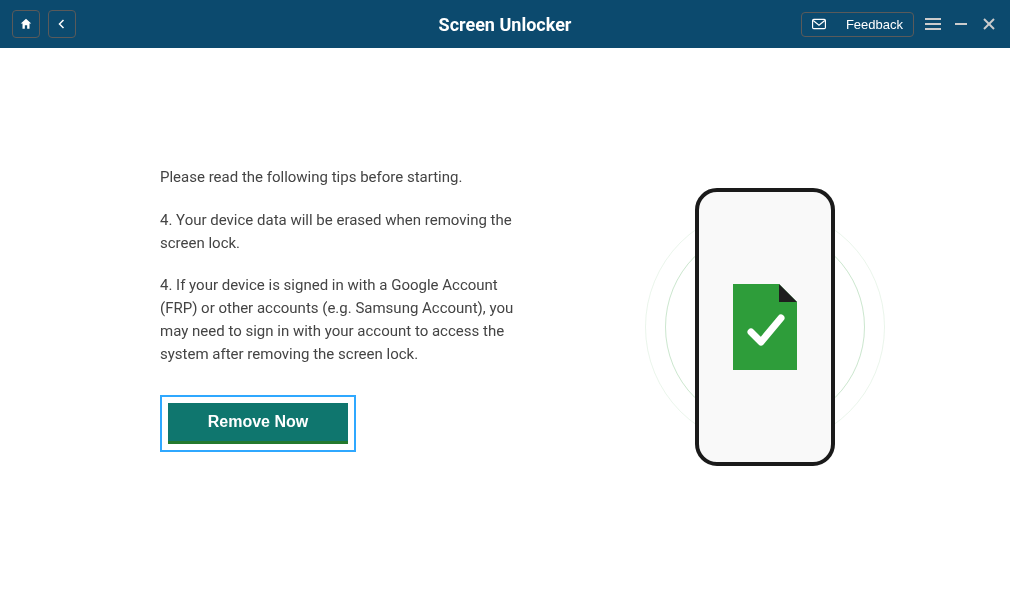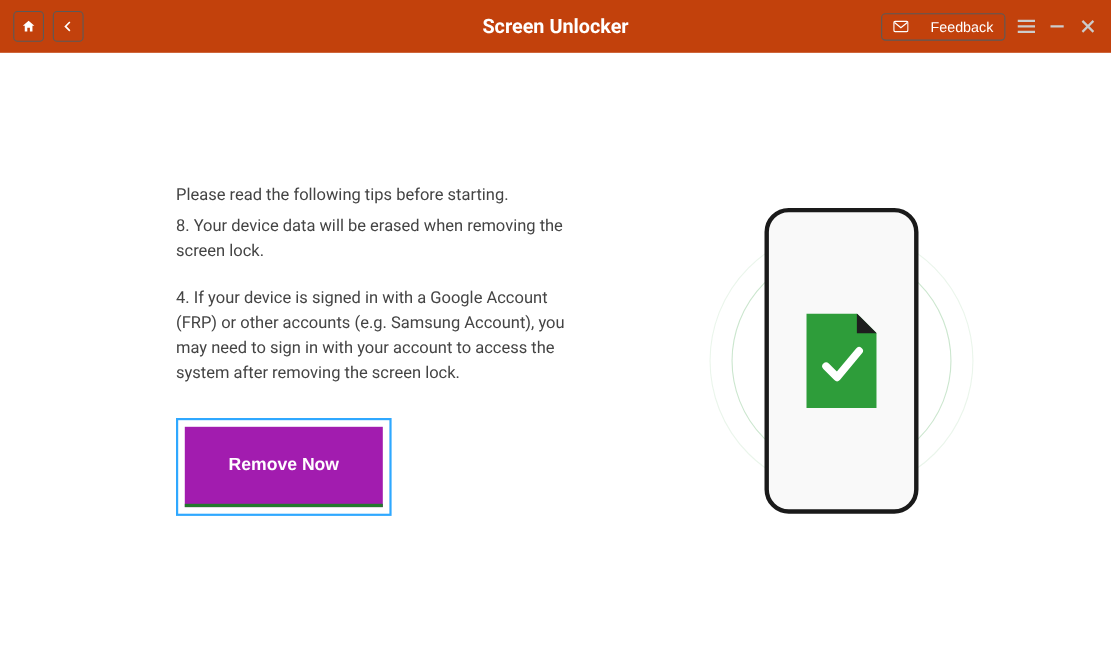--- a/index.html
+++ b/index.html
@@ -13,21 +13,21 @@
       height: 600px;
       background: #fff;
       overflow: hidden;
     }
     
     .header {
       display: flex;
       align-items: center;
       justify-content: space-between;
       height: 48px;
-      background: #c2410c;
+      background: #0c4a6e;
       color: #fff;
       padding: 0 12px;
       position: relative;
     }
     .header-left {
       display: flex;
       gap: 8px;
       align-items: center;
     }
     .icon-btn {
@@ -88,43 +88,43 @@
     .content h1 {
       font-size: 27px;
       font-weight: 800;
       line-height: 1.15;
       margin-bottom: 20px;
       color: #000;
     }
     .subtitle {
       font-size: 15px;
       color: #444;
-      margin-bottom: 8px;
+      margin-bottom: 23px;
     }
     .tip {
       font-size: 15px;
       color: #444;
       line-height: 1.55;
       margin-bottom: 18px;
     }
     .cta-wrap {
       display: inline-block;
       border: 2px solid #2fa8ff;
       padding: 6px;
       margin-top: 10px;
     }
     .cta-btn {
       display: inline-block;
-      background: #a21caf;
+      background: #0f766e;
       color: #fff;
       font-size: 16px;
       font-weight: 700;
       border: none;
       border-bottom: 3px solid #24792d;
-      padding: 26px 34px;
+      padding: 10px 34px;
       cursor: pointer;
       width: 180px;
       text-align: center;
     }
     
     .illustration {
       flex: 1;
       display: flex;
       align-items: center;
       justify-content: center;
@@ -198,21 +198,21 @@
           <line x1="2" y1="2" x2="12" y2="12"></line>
           <line x1="12" y1="2" x2="2" y2="12"></line>
         </svg>
     </span>
   </div>
 </div>
 
 <div class="main">
   <div class="content">
     <p class="subtitle">Please read the following tips before starting.</p>
-    <p class="tip">8. Your device data will be erased when removing the screen lock.</p>
+    <p class="tip">4. Your device data will be erased when removing the screen lock.</p>
     <p class="tip">4. If your device is signed in with a Google Account (FRP) or other accounts (e.g. Samsung Account), you may need to sign in with your account to access the system after removing the screen lock.</p>
     <div class="cta-wrap">
       <button class="cta-btn">Remove Now</button>
     </div>
   </div>
   <div class="illustration">
     <div class="ring ring1"></div>
     <div class="ring ring2"></div>
     <div class="phone">
       <svg class="doc-icon" viewBox="0 0 64 86">

